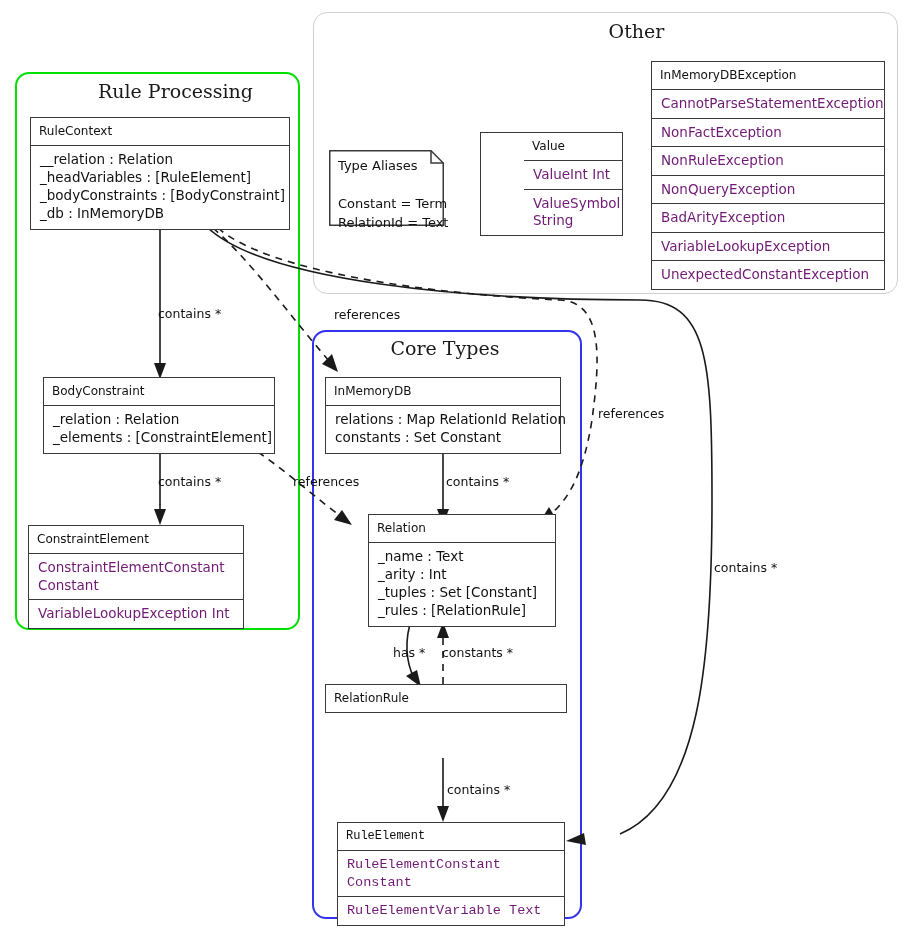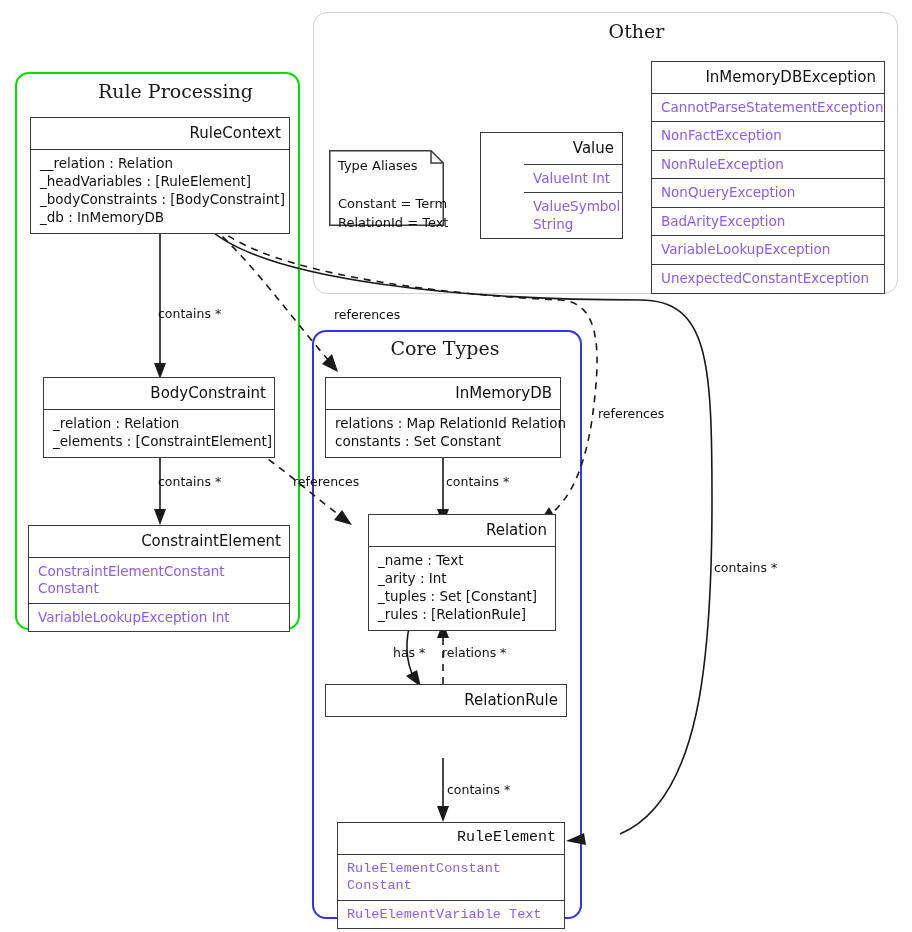--- a/index.html
+++ b/index.html
@@ -11,23 +11,23 @@
   .group-title{position:absolute;font-family:"DejaVu Serif",serif;font-size:19px;color:#1a1a1a;
                text-align:center;white-space:nowrap;}
 
   #grp-rule{left:15px;top:72px;width:281px;height:554px;border:2px solid #00e000;}
   #grp-core{left:312px;top:330px;width:266px;height:585px;border:2px solid #3333ee;}
   #grp-other{left:313px;top:12px;width:583px;height:280px;border:1.5px solid #d0d0d0;}
 
   
   .cls{position:absolute;background:#ffffff;border:1.5px solid #3a3a3a;box-sizing:border-box;}
   .cls .row{border-top:1.5px solid #3a3a3a;box-sizing:border-box;}
-  .cls .head{font-size:15px;text-align:right;padding:6px 8px 6px;color:#111;line-height:1.25;}
+  .cls .head{font-size:12px;text-align:left;padding:6px 8px 6px;color:#111;line-height:1.25;}
   .cls .attrs{font-size:13.5px;text-align:left;padding:5px 9px 6px;color:#111;line-height:1.33;white-space:pre;}
-  .cls .variant{font-size:13.5px;text-align:left;padding:5px 9px 5px;color:#8b5cf6;line-height:1.3;}
+  .cls .variant{font-size:13.5px;text-align:left;padding:5px 9px 5px;color:#701a75;line-height:1.3;}
 
   
   .note{position:absolute;background:#fff;box-sizing:border-box;}
   .note .body{font-size:13px;color:#111;line-height:1.45;padding:7px 9px;white-space:pre;}
 
   
   .elabel{position:absolute;font-size:12.5px;color:#111;white-space:nowrap;background:transparent;}
 
   svg.wires{position:absolute;left:0;top:0;width:912px;height:932px;pointer-events:none;}
   .solid{fill:none;stroke:#1a1a1a;stroke-width:1.6;}
@@ -81,39 +81,39 @@
     <polygon class="ahead" points="443,822 437,806 449,806"></polygon>
   </svg>
 
   <div class="elabel" style="left:158px;top:306px;">contains *</div>
   <div class="elabel" style="left:334px;top:307px;">references</div>
   <div class="elabel" style="left:598px;top:406px;">references</div>
   <div class="elabel" style="left:158px;top:474px;">contains *</div>
   <div class="elabel" style="left:293px;top:474px;">references</div>
   <div class="elabel" style="left:446px;top:474px;">contains *</div>
   <div class="elabel" style="left:393px;top:645px;">has *</div>
-  <div class="elabel" style="left:442px;top:645px;">relations *</div>
+  <div class="elabel" style="left:442px;top:645px;">constants *</div>
   <div class="elabel" style="left:447px;top:782px;">contains *</div>
   <div class="elabel" style="left:714px;top:560px;">contains *</div>
 
   <div class="cls" style="left:30px;top:117px;width:260px;">
     <div class="head">RuleContext</div>
     <div class="row attrs">__relation : Relation
 _headVariables : [RuleElement]
 _bodyConstraints : [BodyConstraint]
 _db : InMemoryDB</div>
   </div>
 
   <div class="cls" style="left:43px;top:377px;width:232px;">
     <div class="head">BodyConstraint</div>
     <div class="row attrs">_relation : Relation
 _elements : [ConstraintElement]</div>
   </div>
 
-  <div class="cls" style="left:28px;top:525px;width:262px;">
+  <div class="cls" style="left:28px;top:525px;width:216px;">
     <div class="head">ConstraintElement</div>
     <div class="row variant">ConstraintElementConstant Constant</div>
     <div class="row variant">VariableLookupException Int</div>
   </div>
 
   <div class="cls" style="left:325px;top:377px;width:236px;">
     <div class="head">InMemoryDB</div>
     <div class="row attrs">relations : Map RelationId Relation
 constants : Set Constant</div>
   </div>

